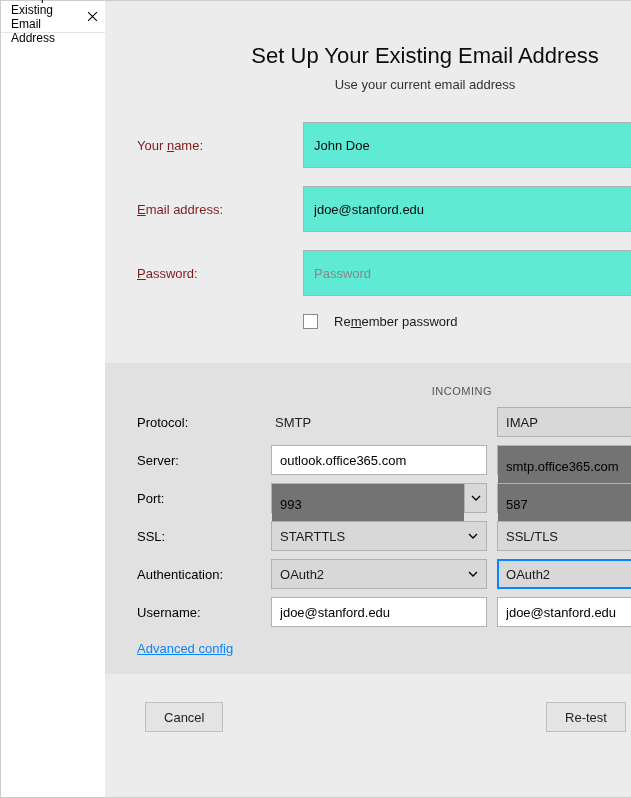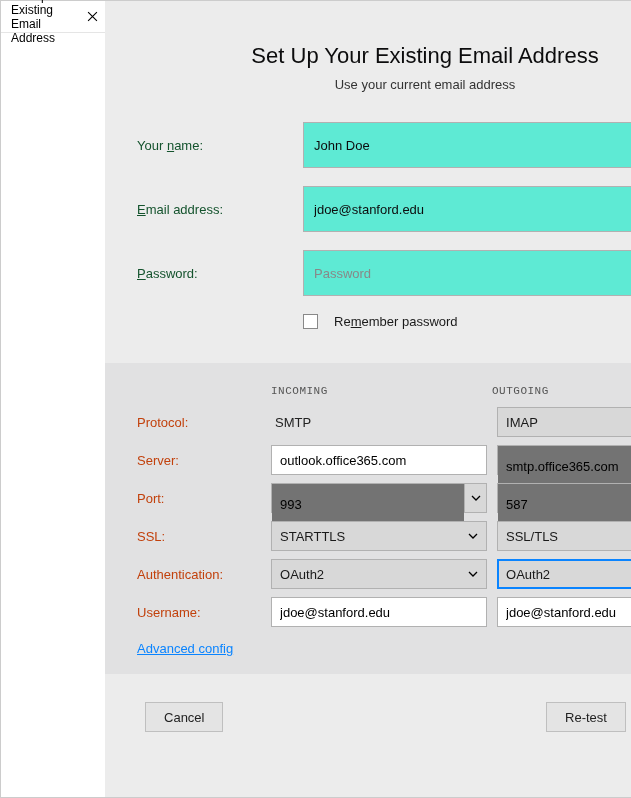--- a/index.html
+++ b/index.html
@@ -68,21 +68,21 @@
     padding: 2px 32px 24px;
   }
   .field-row {
     display: flex;
     align-items: center;
     margin-bottom: 18px;
   }
   .field-label {
     width: 166px;
     font-size: 13px;
-    color: #14532d;
+    color: #7f1d1d;
   }
   .field-label .ul { text-decoration: underline; }
   .input-wrap {
     position: relative;
     flex: 1;
   }
   .text-input {
     width: 100%;
     height: 46px;
     padding: 4px 34px 4px 10px;
@@ -124,36 +124,35 @@
     padding: 22px 32px 18px;
     margin-top: 10px;
   }
   .server-headers {
     display: flex;
     margin-bottom: 10px;
   }
   .server-headers .spacer { width: 134px; }
   .server-headers .col-h {
     flex: 1;
-    text-align: left;
+    text-align: right;
     font-size: 11px;
     letter-spacing: 0.5px;
     color: #555;
-    font-family: Liberation Mono, monospace;
   }
   .server-row {
     display: flex;
     align-items: center;
     margin-bottom: 8px;
     gap: 10px;
   }
   .server-label {
     width: 124px;
     font-size: 13px;
-    color: #c2410c;
+    color: #000000;
   }
   .server-col {
     flex: 1;
     display: flex;
     align-items: center;
   }
   .smtp-text {
     font-size: 13px;
     color: #222;
     padding-left: 4px;

